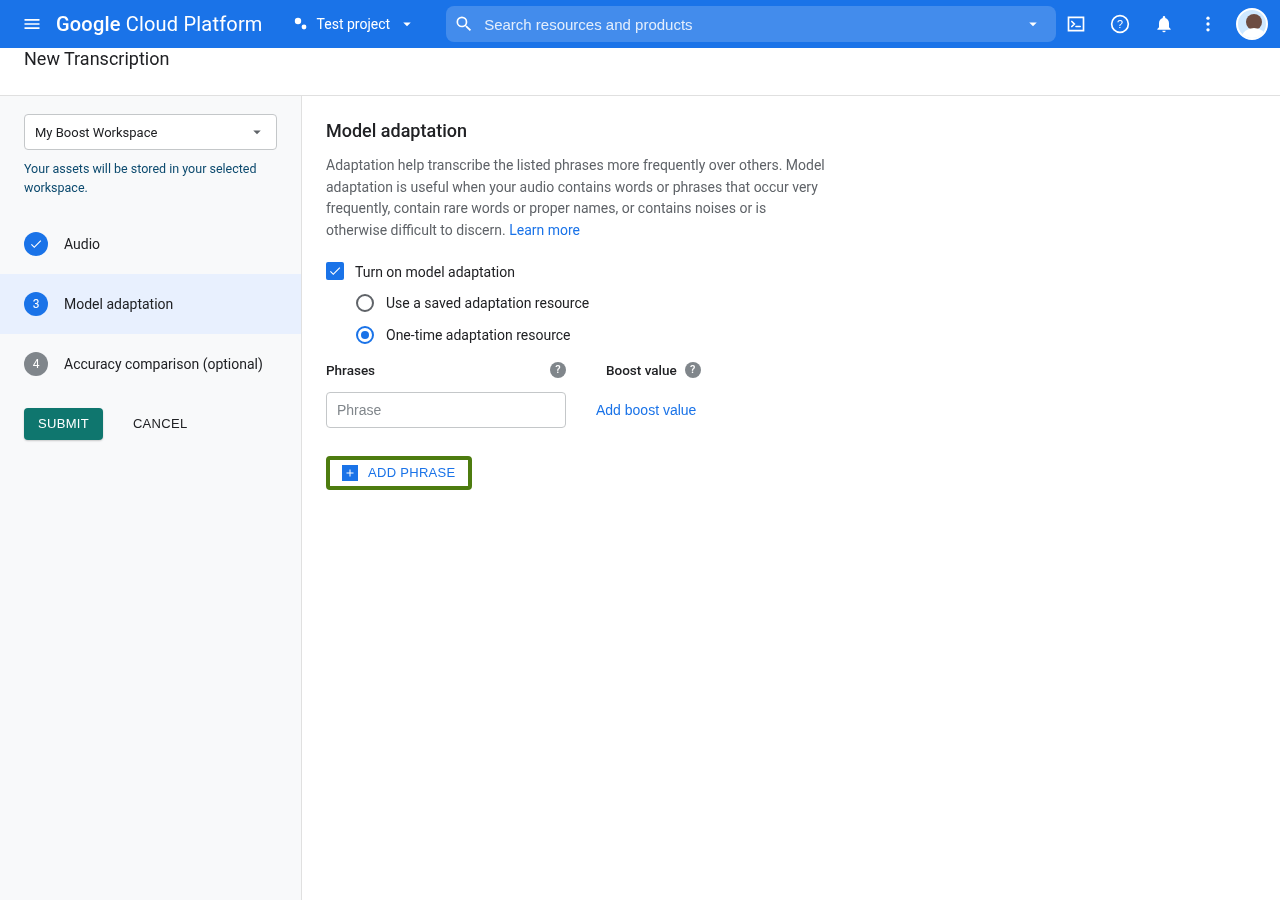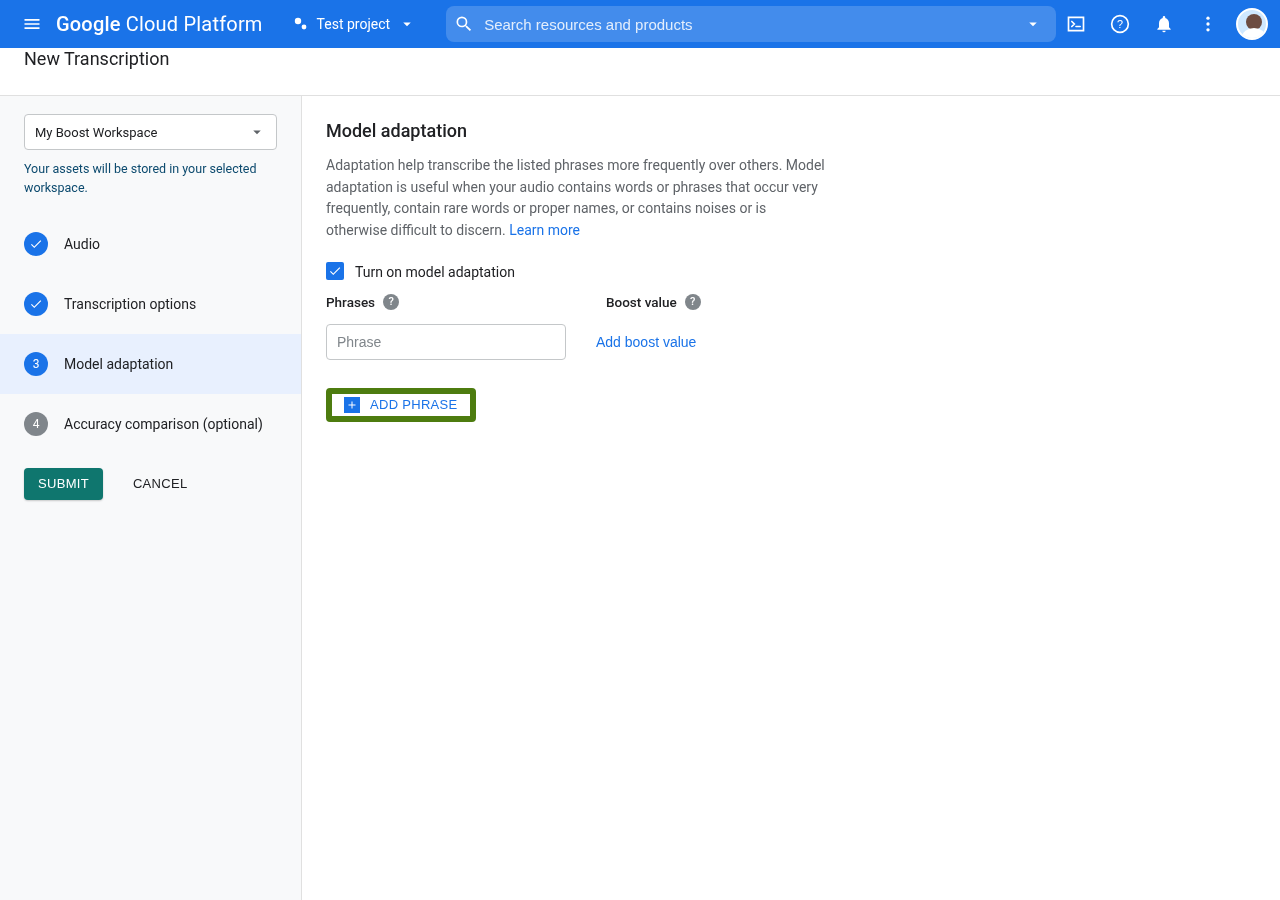--- a/index.html
+++ b/index.html
@@ -255,21 +255,21 @@
     display:flex; align-items:center; gap:8px;
     color:#202124;
   }
   .help-dot {
     width:16px; height:16px; border-radius:50%;
     background:#80868b;
     color:#fff; font-size:11px;
     display:flex; align-items:center; justify-content:center;
     cursor:pointer;
   }
-  .col1 { width: 240px; }
+  .col1 { width: 240px; justify-content: space-between; }
   .col2 { width: 200px; }
 
   .phrase-input {
     width: 240px; height:36px;
     border:1px solid #c4c7c9; border-radius:4px;
     padding: 0 10px;
     font-size:14px;
     outline:none;
   }
   .phrase-input::placeholder { color:#80868b; }
@@ -280,21 +280,21 @@
   }
   .input-row {
     display:flex; gap:30px; align-items:center;
     margin-bottom: 28px;
   }
 
   .add-phrase {
     display:inline-flex; align-items:center; gap:10px;
     height:34px;
     padding: 0 12px;
-    border:6px solid #4d7c0f;
+    border:4px solid #4d7c0f;
     border-radius:4px;
     background:#fff;
     color:#1a73e8;
     font-size:13px; font-weight:500;
     letter-spacing:0.3px;
     cursor:pointer;
   }
   .plus-box {
     width:16px; height:16px; background:#1a73e8;
     display:flex; align-items:center; justify-content:center;
@@ -385,28 +385,20 @@
 
     <div class="step">
       <div class="step-circle done">
         <svg width="14" height="14" viewBox="0 0 24 24" fill="#fff">
             <path d="M9 16.17L4.83 12 3.41 13.41 9 19l12-12-1.41-1.41z"></path>
           </svg>
       </div>
       <span>Audio</span>
     </div>
 
-    <div class="step">
-      <div class="step-circle done">
-        <svg width="14" height="14" viewBox="0 0 24 24" fill="#fff">
-            <path d="M9 16.17L4.83 12 3.41 13.41 9 19l12-12-1.41-1.41z"></path>
-          </svg>
-      </div>
-      <span>Transcription options</span>
-    </div>
 
     <div class="step active">
       <div class="step-circle current">3</div>
       <span>Model adaptation</span>
     </div>
 
     <div class="step">
       <div class="step-circle upcoming">4</div>
       <span>Accuracy comparison (optional)</span>
     </div>
@@ -425,20 +417,32 @@
 
     <div class="checkbox-row">
       <div class="checkbox">
         <svg width="14" height="14" viewBox="0 0 24 24" fill="#fff">
             <path d="M9 16.17L4.83 12 3.41 13.41 9 19l12-12-1.41-1.41z"></path>
           </svg>
       </div>
       <span>Turn on model adaptation</span>
     </div>
 
+    <div class="radio-group">
+      <div class="radio-row">
+        <div class="radio-outer"></div>
+        <span>Use a saved adaptation resource</span>
+      </div>
+      <div class="radio-row">
+        <div class="radio-outer selected">
+            <div class="radio-inner"></div>
+          </div>
+        <span>One-time adaptation resource</span>
+      </div>
+    </div>
 
     <div class="columns">
       <div class="col1 col-label">
         <span>Phrases</span>
         <span class="help-dot">?</span>
       </div>
       <div class="col2 col-label">
         <span>Boost value</span>
         <span class="help-dot">?</span>
       </div>

